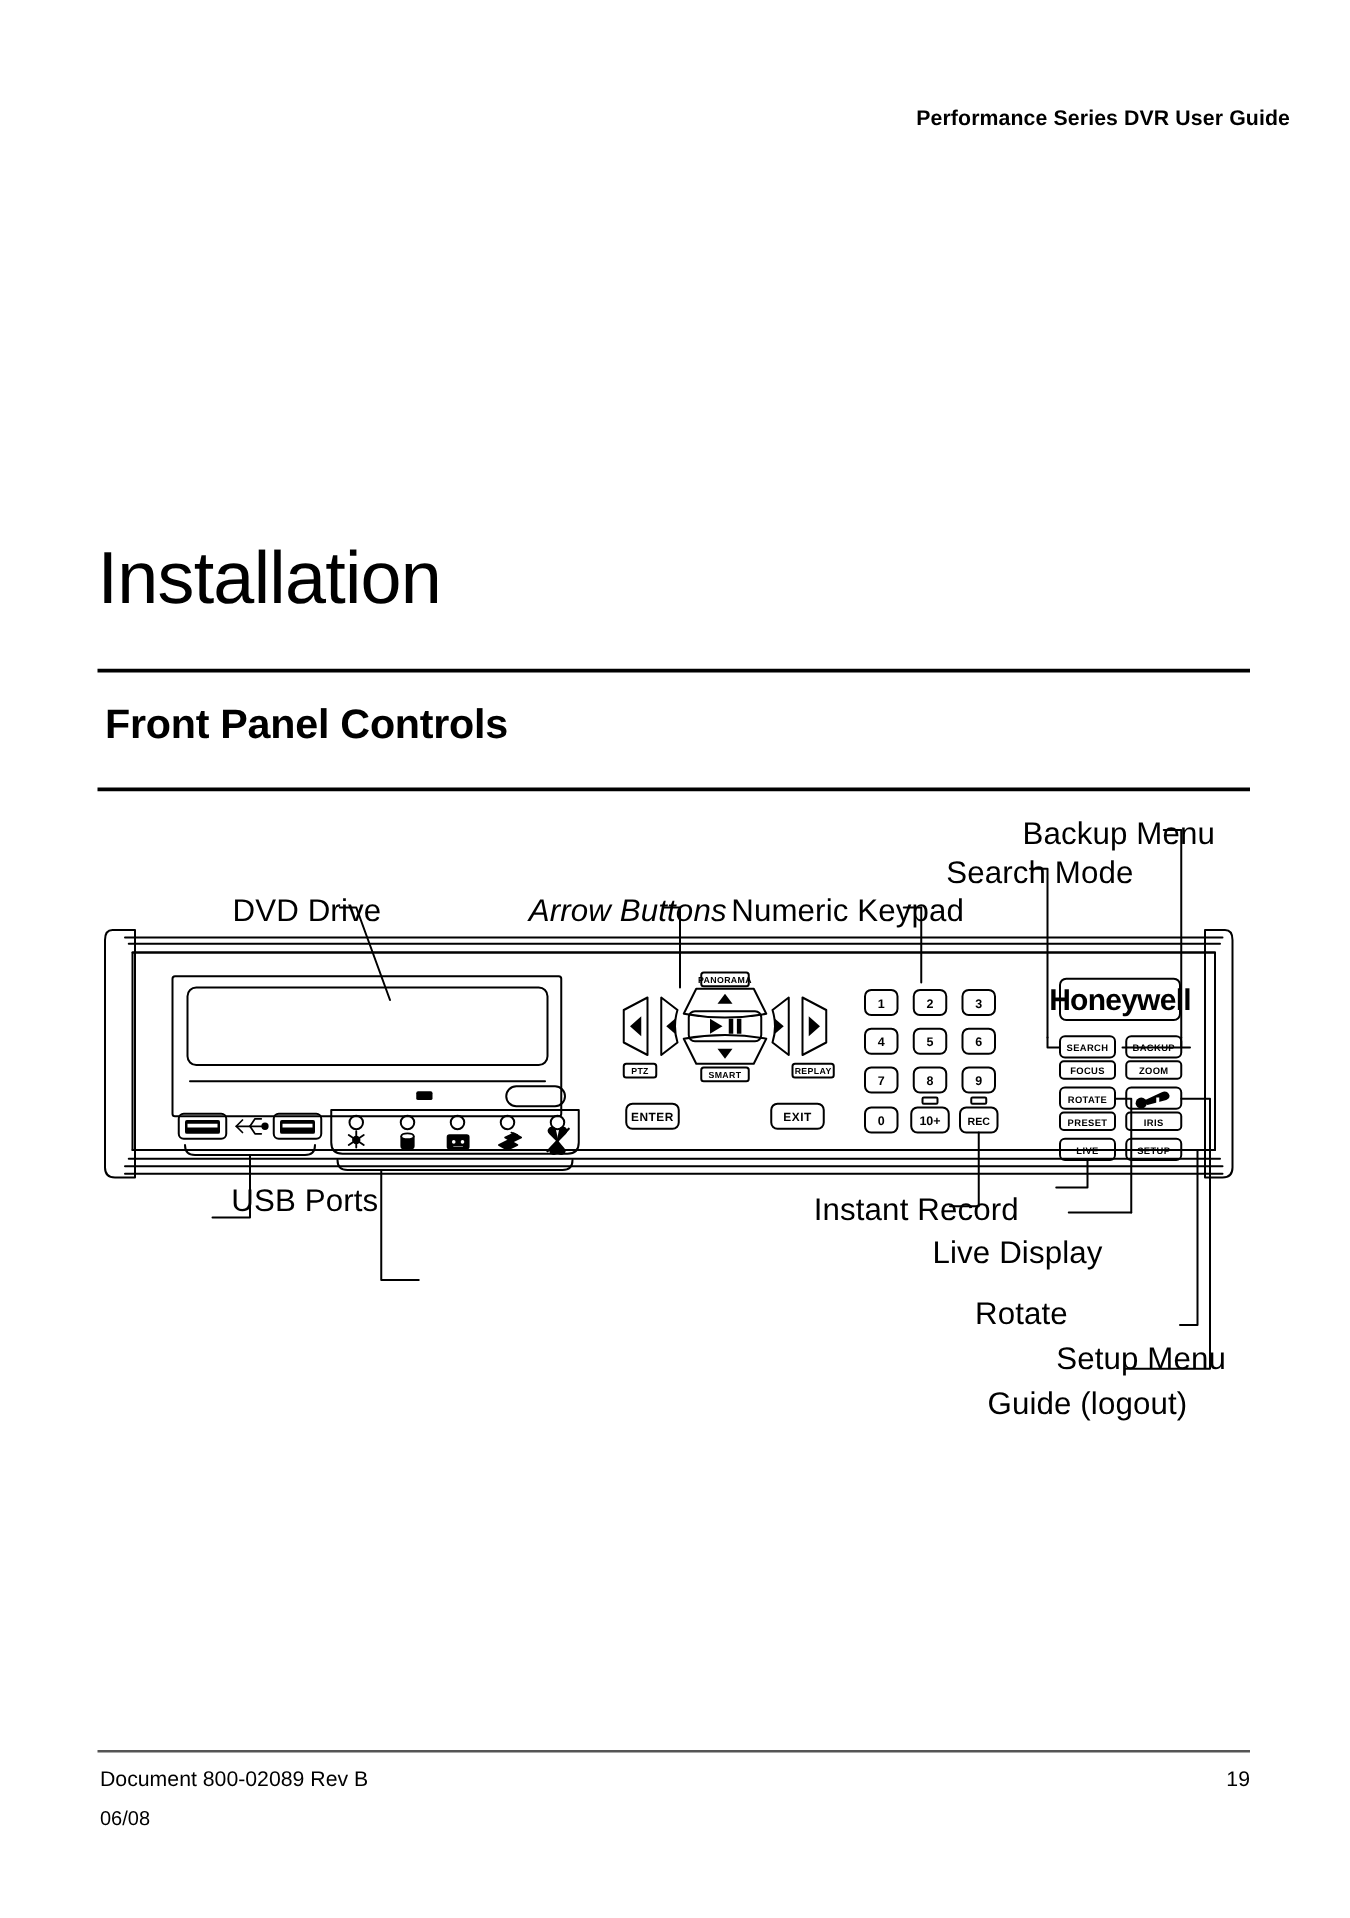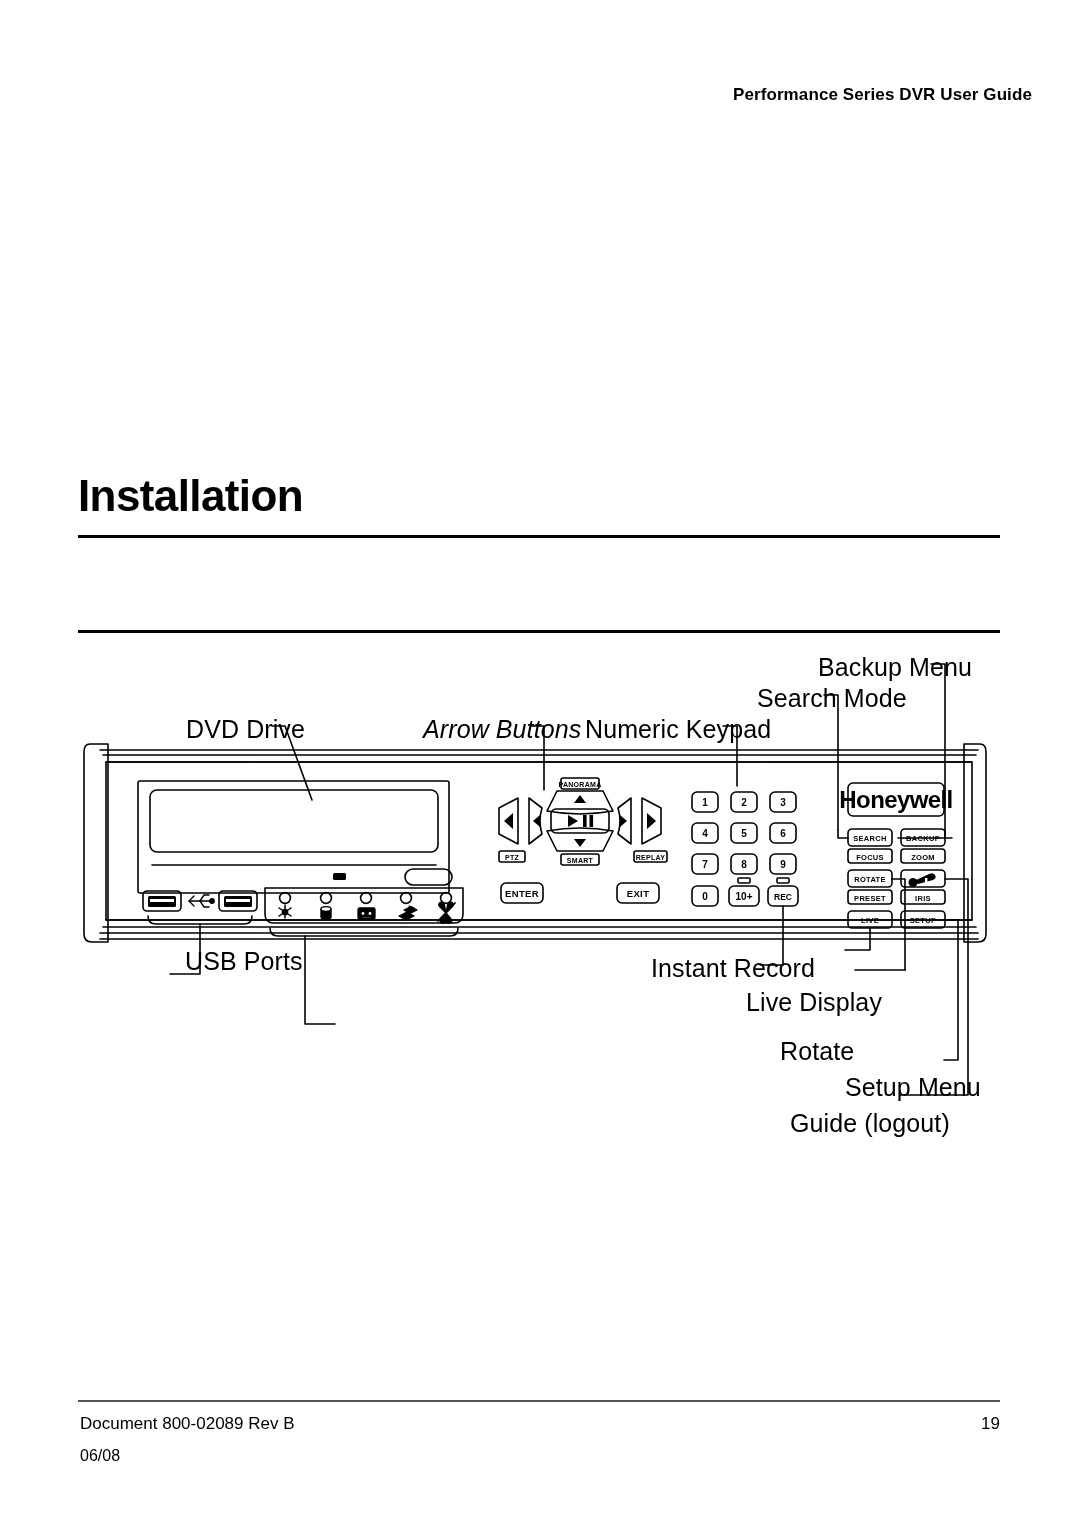--- a/index.html
+++ b/index.html
@@ -14,21 +14,21 @@
   
   .run-head{
     position:absolute;right:48px;top:85px;
     font-size:17px;font-weight:bold;letter-spacing:.1px;
     white-space:nowrap;
   }
 
   
   .chapter-title{
     position:absolute;left:78px;top:428px;
-    font-size:44px;font-weight:bold;letter-spacing:-.6px;margin-top:43px;
+    font-size:59px;font-weight:normal;letter-spacing:-.6px;
   }
 
   
   .rule{position:absolute;left:78px;width:922px;background:#000;}
   .rule-top{top:535px;height:3px;}
   .rule-bot{top:630px;height:3px;}
   .sec-title{
     position:absolute;left:84px;top:560px;
     font-size:33px;font-weight:bold;letter-spacing:-.2px;
   }
@@ -55,20 +55,21 @@
 </head>
 <body>
 
 <div class="page">
 
   <div class="run-head">Performance Series DVR User Guide</div>
 
   <div class="chapter-title">Installation</div>
 
   <div class="rule rule-top"></div>
+  <div class="sec-title">Front Panel Controls</div>
   <div class="rule rule-bot"></div>
 
   <div class="figure">
 
     <svg width="1080" height="510" viewBox="0 0 1080 510" shape-rendering="geometricPrecision">
       <g fill="none" stroke="#000" stroke-width="1.6" stroke-linejoin="round" stroke-linecap="round">
 
         <path d="M272 86 L285 86 L312 160"></path>
 
         <path d="M531 86 L544 86 L544 150"></path>

